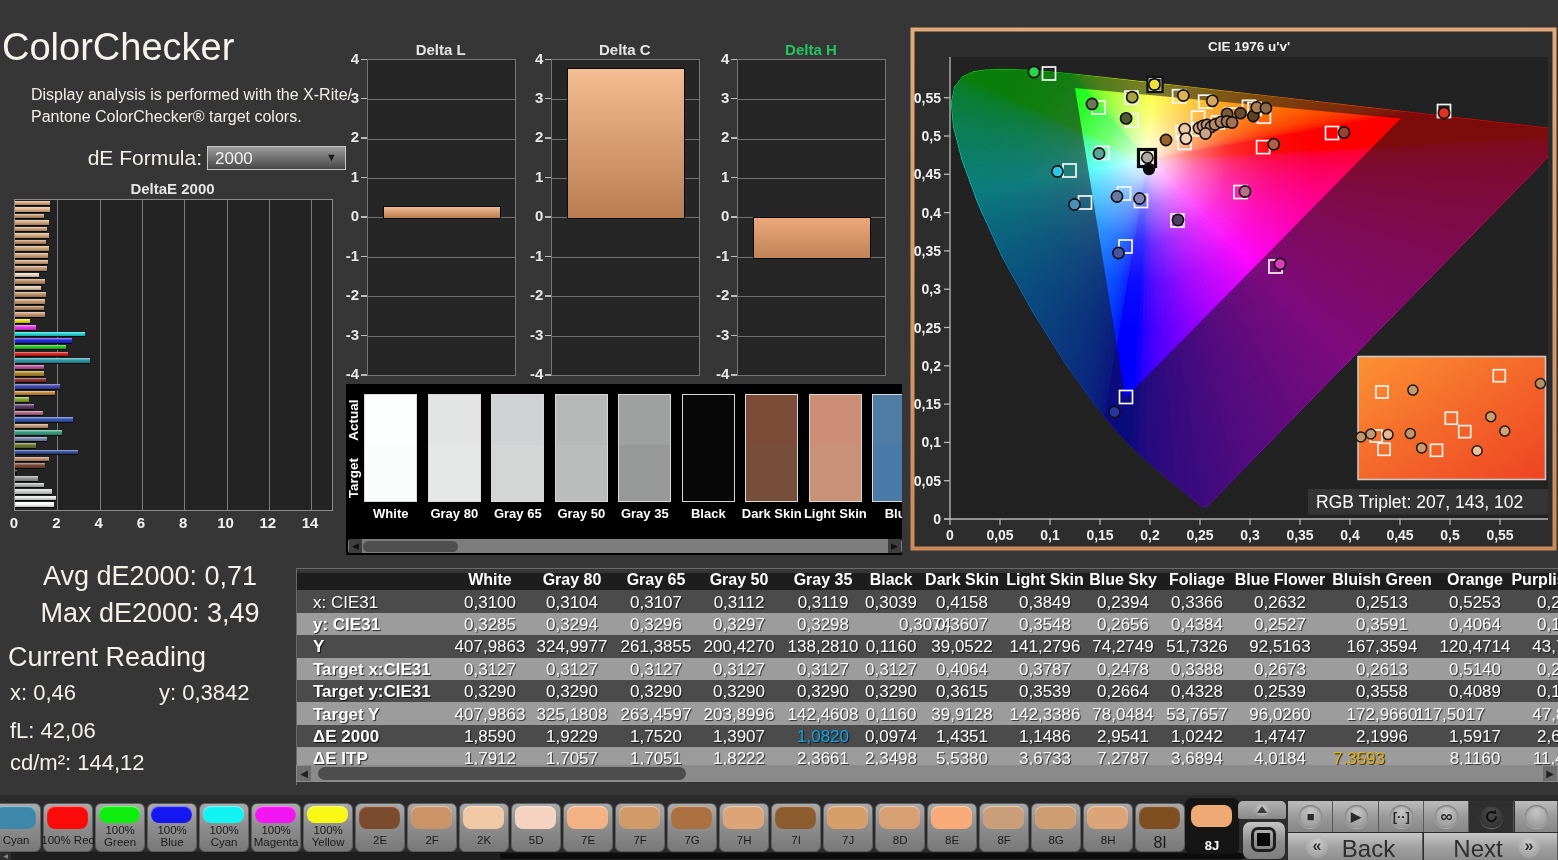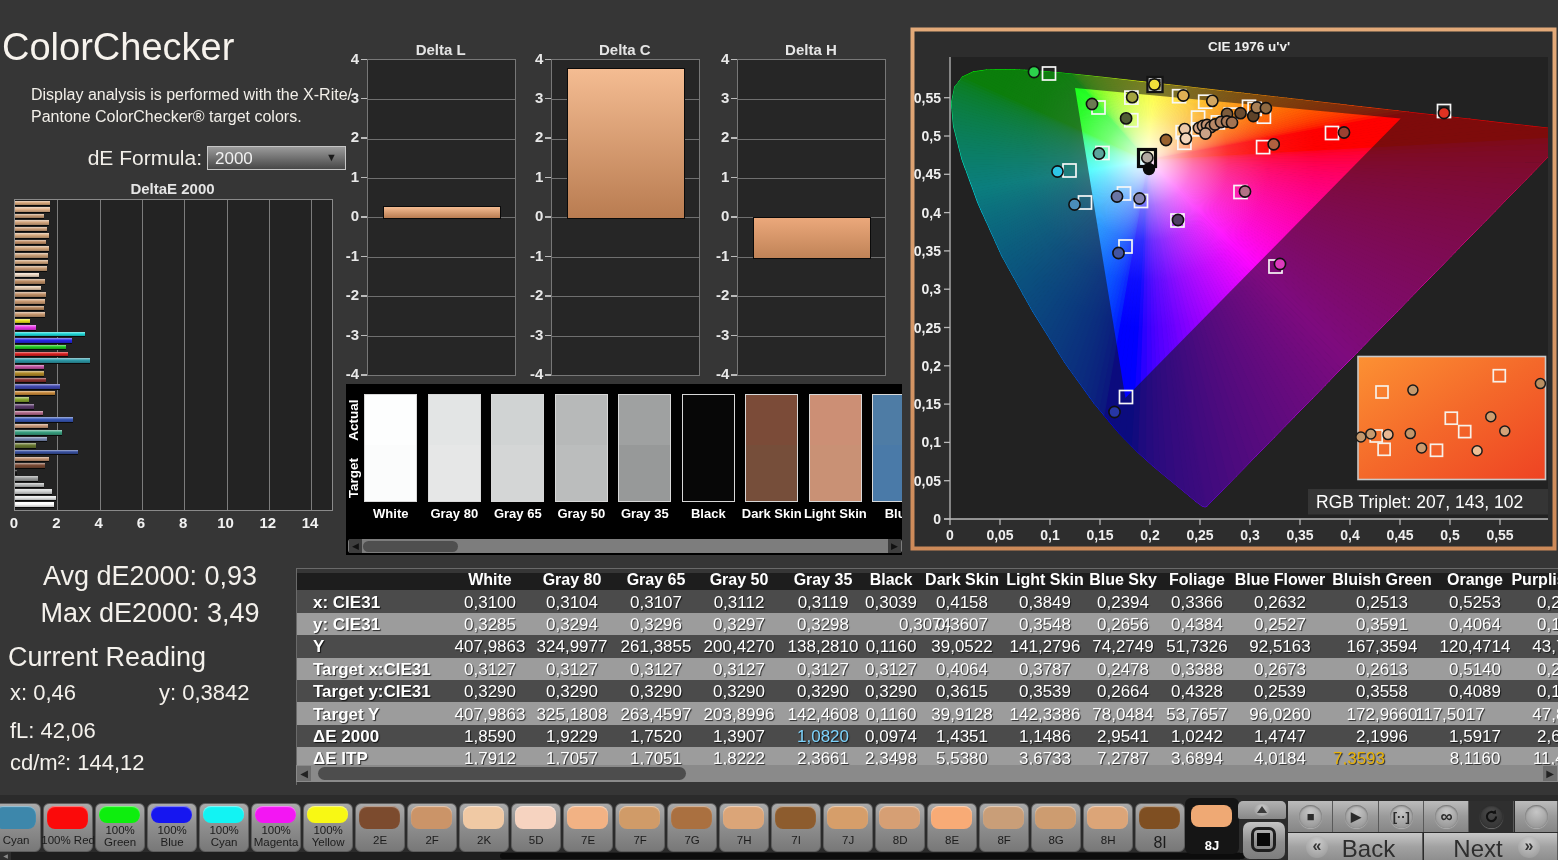--- a/index.html
+++ b/index.html
@@ -129,21 +129,21 @@
 <div style="position:absolute;left:509.29999999999995px;top:207.4px;width:34px;text-align:right;font-size:15px;font-weight:bold;color:#e8e8e8">0</div>
 <div style="position:absolute;left:545.3px;top:216.4px;width:6px;height:1.4px;background:#bbb"></div>
 <div style="position:absolute;left:509.29999999999995px;top:246.9px;width:34px;text-align:right;font-size:15px;font-weight:bold;color:#e8e8e8">-1</div>
 <div style="position:absolute;left:545.3px;top:255.9px;width:6px;height:1.4px;background:#bbb"></div>
 <div style="position:absolute;left:509.29999999999995px;top:286.4px;width:34px;text-align:right;font-size:15px;font-weight:bold;color:#e8e8e8">-2</div>
 <div style="position:absolute;left:545.3px;top:295.4px;width:6px;height:1.4px;background:#bbb"></div>
 <div style="position:absolute;left:509.29999999999995px;top:325.8px;width:34px;text-align:right;font-size:15px;font-weight:bold;color:#e8e8e8">-3</div>
 <div style="position:absolute;left:545.3px;top:334.8px;width:6px;height:1.4px;background:#bbb"></div>
 <div style="position:absolute;left:509.29999999999995px;top:365.3px;width:34px;text-align:right;font-size:15px;font-weight:bold;color:#e8e8e8">-4</div>
 <div style="position:absolute;left:545.3px;top:374.3px;width:6px;height:1.4px;background:#bbb"></div>
-<div style="position:absolute;left:699.4px;top:41px;width:223.0px;text-align:center;font-size:15px;font-weight:bold;color:#e5e5e5">Delta H</div>
+<div style="position:absolute;left:699.4px;top:41px;width:223.0px;text-align:center;font-size:15px;font-weight:bold;color:#22c55e">Delta H</div>
 <div style="position:absolute;left:737.4px;top:58.5px;width:147.0px;height:315.8px;background:#262626;border:1px solid #777">
 <div style="position:absolute;left:0;top:39.5px;width:100%;height:1px;background:#6f6f6f"></div>
 <div style="position:absolute;left:0;top:79.0px;width:100%;height:1px;background:#6f6f6f"></div>
 <div style="position:absolute;left:0;top:118.4px;width:100%;height:1px;background:#6f6f6f"></div>
 <div style="position:absolute;left:0;top:157.9px;width:100%;height:1px;background:#6f6f6f"></div>
 <div style="position:absolute;left:0;top:197.4px;width:100%;height:1px;background:#6f6f6f"></div>
 <div style="position:absolute;left:0;top:236.9px;width:100%;height:1px;background:#6f6f6f"></div>
 <div style="position:absolute;left:0;top:276.3px;width:100%;height:1px;background:#6f6f6f"></div>
 <div style="position:absolute;left:15px;top:157.9px;width:116px;height:39.5px;background:linear-gradient(to bottom,#eba87b,#c08357);border:1px solid #0a0a0a"></div>
 </div>
@@ -702,21 +702,21 @@
 <div style="position:absolute;left:534px;top:2px;width:120px;text-align:center;font-size:16px;font-weight:bold;color:#fff">Black</div>
 <div style="position:absolute;left:605px;top:2px;width:120px;text-align:center;font-size:16px;font-weight:bold;color:#fff">Dark Skin</div>
 <div style="position:absolute;left:688px;top:2px;width:120px;text-align:center;font-size:16px;font-weight:bold;color:#fff">Light Skin</div>
 <div style="position:absolute;left:766px;top:2px;width:120px;text-align:center;font-size:16px;font-weight:bold;color:#fff">Blue Sky</div>
 <div style="position:absolute;left:840px;top:2px;width:120px;text-align:center;font-size:16px;font-weight:bold;color:#fff">Foliage</div>
 <div style="position:absolute;left:923px;top:2px;width:120px;text-align:center;font-size:16px;font-weight:bold;color:#fff">Blue Flower</div>
 <div style="position:absolute;left:1025px;top:2px;width:120px;text-align:center;font-size:16px;font-weight:bold;color:#fff">Bluish Green</div>
 <div style="position:absolute;left:1118px;top:2px;width:120px;text-align:center;font-size:16px;font-weight:bold;color:#fff">Orange</div>
 <div style="position:absolute;left:1206px;top:2px;width:120px;text-align:center;font-size:16px;font-weight:bold;color:#fff">Purplish Blue</div>
 <div style="position:absolute;left:0;top:21.4px;width:100%;height:22.4px;background:#4b4b4b"></div>
-<div style="position:absolute;left:16px;top:23.6px;font-size:17px;font-weight:bold;color:#fff;text-shadow:1px 1px 1px rgba(0,0,0,.75)">x: CIE31</div>
+<div style="position:absolute;left:16px;top:23.6px;font-size:17px;font-weight:normal;color:#fff;text-shadow:1px 1px 1px rgba(0,0,0,.75)">x: CIE31</div>
 <div style="position:absolute;left:133px;top:23.6px;width:120px;text-align:center;font-size:17px;color:#fff;text-shadow:1px 1px 1px rgba(0,0,0,.75)">0,3100</div>
 <div style="position:absolute;left:215px;top:23.6px;width:120px;text-align:center;font-size:17px;color:#fff;text-shadow:1px 1px 1px rgba(0,0,0,.75)">0,3104</div>
 <div style="position:absolute;left:299px;top:23.6px;width:120px;text-align:center;font-size:17px;color:#fff;text-shadow:1px 1px 1px rgba(0,0,0,.75)">0,3107</div>
 <div style="position:absolute;left:382px;top:23.6px;width:120px;text-align:center;font-size:17px;color:#fff;text-shadow:1px 1px 1px rgba(0,0,0,.75)">0,3112</div>
 <div style="position:absolute;left:466px;top:23.6px;width:120px;text-align:center;font-size:17px;color:#fff;text-shadow:1px 1px 1px rgba(0,0,0,.75)">0,3119</div>
 <div style="position:absolute;left:534px;top:23.6px;width:120px;text-align:center;font-size:17px;color:#fff;text-shadow:1px 1px 1px rgba(0,0,0,.75)">0,3039</div>
 <div style="position:absolute;left:605px;top:23.6px;width:120px;text-align:center;font-size:17px;color:#fff;text-shadow:1px 1px 1px rgba(0,0,0,.75)">0,4158</div>
 <div style="position:absolute;left:688px;top:23.6px;width:120px;text-align:center;font-size:17px;color:#fff;text-shadow:1px 1px 1px rgba(0,0,0,.75)">0,3849</div>
 <div style="position:absolute;left:766px;top:23.6px;width:120px;text-align:center;font-size:17px;color:#fff;text-shadow:1px 1px 1px rgba(0,0,0,.75)">0,2394</div>
 <div style="position:absolute;left:840px;top:23.6px;width:120px;text-align:center;font-size:17px;color:#fff;text-shadow:1px 1px 1px rgba(0,0,0,.75)">0,3366</div>
@@ -803,21 +803,21 @@
 <div style="position:absolute;left:923px;top:135.6px;width:120px;text-align:center;font-size:17px;color:#fff;text-shadow:1px 1px 1px rgba(0,0,0,.75)">96,0260</div>
 <div style="position:absolute;left:1025px;top:135.6px;width:120px;text-align:center;font-size:17px;color:#fff;text-shadow:1px 1px 1px rgba(0,0,0,.75)">172,9660</div>
 <div style="position:absolute;left:1118px;top:135.6px;width:120px;font-size:17px;color:#fff;text-shadow:1px 1px 1px rgba(0,0,0,.75)">117,5017</div>
 <div style="position:absolute;left:1206px;top:135.6px;width:120px;text-align:center;font-size:17px;color:#fff;text-shadow:1px 1px 1px rgba(0,0,0,.75)">47,8922</div>
 <div style="position:absolute;left:0;top:155.8px;width:100%;height:22.4px;background:#4b4b4b"></div>
 <div style="position:absolute;left:16px;top:158.0px;font-size:17px;font-weight:bold;color:#fff;text-shadow:1px 1px 1px rgba(0,0,0,.75)">ΔE 2000</div>
 <div style="position:absolute;left:133px;top:158.0px;width:120px;text-align:center;font-size:17px;color:#fff;text-shadow:1px 1px 1px rgba(0,0,0,.75)">1,8590</div>
 <div style="position:absolute;left:215px;top:158.0px;width:120px;text-align:center;font-size:17px;color:#fff;text-shadow:1px 1px 1px rgba(0,0,0,.75)">1,9229</div>
 <div style="position:absolute;left:299px;top:158.0px;width:120px;text-align:center;font-size:17px;color:#fff;text-shadow:1px 1px 1px rgba(0,0,0,.75)">1,7520</div>
 <div style="position:absolute;left:382px;top:158.0px;width:120px;text-align:center;font-size:17px;color:#fff;text-shadow:1px 1px 1px rgba(0,0,0,.75)">1,3907</div>
-<div style="position:absolute;left:466px;top:158.0px;width:120px;text-align:center;font-size:17px;color:#7dd3fc;text-shadow:1px 1px 1px rgba(0,0,0,.75)">1,0820</div>
+<div style="position:absolute;left:466px;top:158.0px;width:120px;text-align:center;font-size:17px;color:#0ea5e9;text-shadow:1px 1px 1px rgba(0,0,0,.75)">1,0820</div>
 <div style="position:absolute;left:534px;top:158.0px;width:120px;text-align:center;font-size:17px;color:#fff;text-shadow:1px 1px 1px rgba(0,0,0,.75)">0,0974</div>
 <div style="position:absolute;left:605px;top:158.0px;width:120px;text-align:center;font-size:17px;color:#fff;text-shadow:1px 1px 1px rgba(0,0,0,.75)">1,4351</div>
 <div style="position:absolute;left:688px;top:158.0px;width:120px;text-align:center;font-size:17px;color:#fff;text-shadow:1px 1px 1px rgba(0,0,0,.75)">1,1486</div>
 <div style="position:absolute;left:766px;top:158.0px;width:120px;text-align:center;font-size:17px;color:#fff;text-shadow:1px 1px 1px rgba(0,0,0,.75)">2,9541</div>
 <div style="position:absolute;left:840px;top:158.0px;width:120px;text-align:center;font-size:17px;color:#fff;text-shadow:1px 1px 1px rgba(0,0,0,.75)">1,0242</div>
 <div style="position:absolute;left:923px;top:158.0px;width:120px;text-align:center;font-size:17px;color:#fff;text-shadow:1px 1px 1px rgba(0,0,0,.75)">1,4747</div>
 <div style="position:absolute;left:1025px;top:158.0px;width:120px;text-align:center;font-size:17px;color:#fff;text-shadow:1px 1px 1px rgba(0,0,0,.75)">2,1996</div>
 <div style="position:absolute;left:1118px;top:158.0px;width:120px;text-align:center;font-size:17px;color:#fff;text-shadow:1px 1px 1px rgba(0,0,0,.75)">1,5917</div>
 <div style="position:absolute;left:1206px;top:158.0px;width:120px;text-align:center;font-size:17px;color:#fff;text-shadow:1px 1px 1px rgba(0,0,0,.75)">2,6433</div>
 <div style="position:absolute;left:0;top:178.2px;width:100%;height:22.4px;background:#9c9c9c"></div>
@@ -834,21 +834,21 @@
 <div style="position:absolute;left:840px;top:180.4px;width:120px;text-align:center;font-size:17px;color:#fff;text-shadow:1px 1px 1px rgba(0,0,0,.75)">3,6894</div>
 <div style="position:absolute;left:923px;top:180.4px;width:120px;text-align:center;font-size:17px;color:#fff;text-shadow:1px 1px 1px rgba(0,0,0,.75)">4,0184</div>
 <div style="position:absolute;left:1002px;top:180.4px;width:120px;text-align:center;font-size:17px;color:#eab308;text-shadow:1px 1px 1px rgba(0,0,0,.75)">7,3593</div>
 <div style="position:absolute;left:1118px;top:180.4px;width:120px;text-align:center;font-size:17px;color:#fff;text-shadow:1px 1px 1px rgba(0,0,0,.75)">8,1160</div>
 <div style="position:absolute;left:1206px;top:180.4px;width:120px;text-align:center;font-size:17px;color:#fff;text-shadow:1px 1px 1px rgba(0,0,0,.75)">11,4622</div>
 </div>
 <div style="position:absolute;left:296px;top:765px;width:1262px;height:17px;background:#8a8a8a"></div>
 <div style="position:absolute;left:318px;top:767px;width:368px;height:13px;background:#4d4d4d;border-radius:7px"></div>
 <div style="position:absolute;left:297px;top:766px;width:14px;height:15px;background:#6e6e6e;color:#222;font-size:10px;line-height:15px;text-align:center">◀</div>
 <div style="position:absolute;left:1543px;top:766px;width:14px;height:15px;background:#6e6e6e;color:#222;font-size:10px;line-height:15px;text-align:center">▶</div>
-<div style="position:absolute;left:0px;top:561px;width:300px;text-align:center;font-size:27px;color:#f4f1ec">Avg dE2000: 0,93</div>
+<div style="position:absolute;left:0px;top:561px;width:300px;text-align:center;font-size:27px;color:#f4f1ec">Avg dE2000: 0,71</div>
 <div style="position:absolute;left:0px;top:598px;width:300px;text-align:center;font-size:27px;color:#f4f1ec">Max dE2000: 3,49</div>
 <div style="position:absolute;left:8px;top:642px;font-size:27px;color:#f4f1ec">Current Reading</div>
 <div style="position:absolute;left:10px;top:680px;font-size:22px;color:#f4f1ec">x: 0,46</div>
 <div style="position:absolute;left:159px;top:680px;font-size:22px;color:#f4f1ec">y: 0,3842</div>
 <div style="position:absolute;left:10px;top:718px;font-size:22px;color:#f4f1ec">fL: 42,06</div>
 <div style="position:absolute;left:10px;top:750px;font-size:22px;color:#f4f1ec">cd/m²: 144,12</div>
 <div style="position:absolute;left:0;top:795px;width:1558px;height:65px;background:#2b2b2b"></div>
 <div style="position:absolute;left:0;top:852px;width:1240px;height:8px;background:#1e1e1e"></div>
 <div style="position:absolute;left:500px;top:853px;width:745px;height:6px;background:#0c0c0c;border-radius:3px"></div>
 <div style="position:absolute;left:1246px;top:852px;width:11px;height:8px;background:#2e2e2e;color:#888;font-size:6px;line-height:8px;text-align:center">▶</div>

